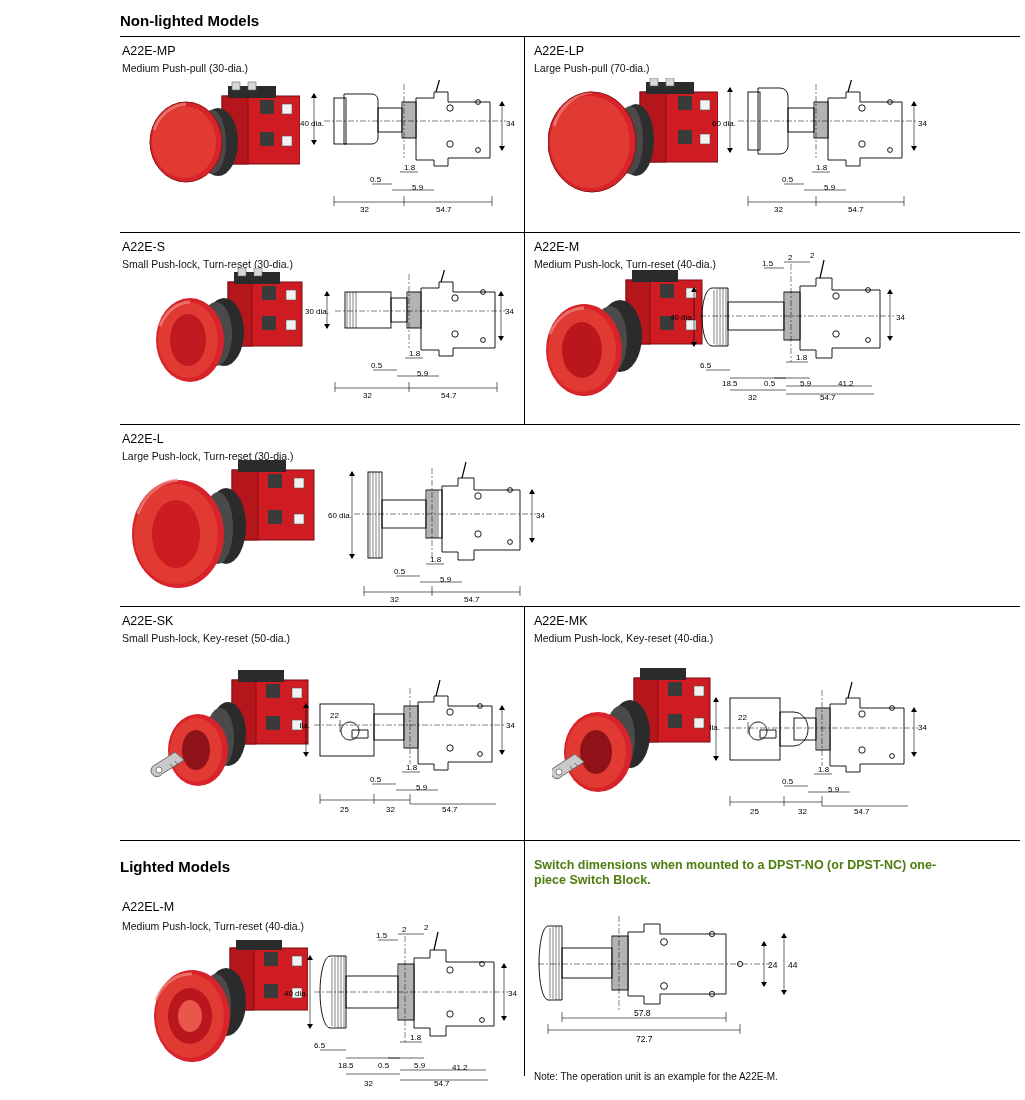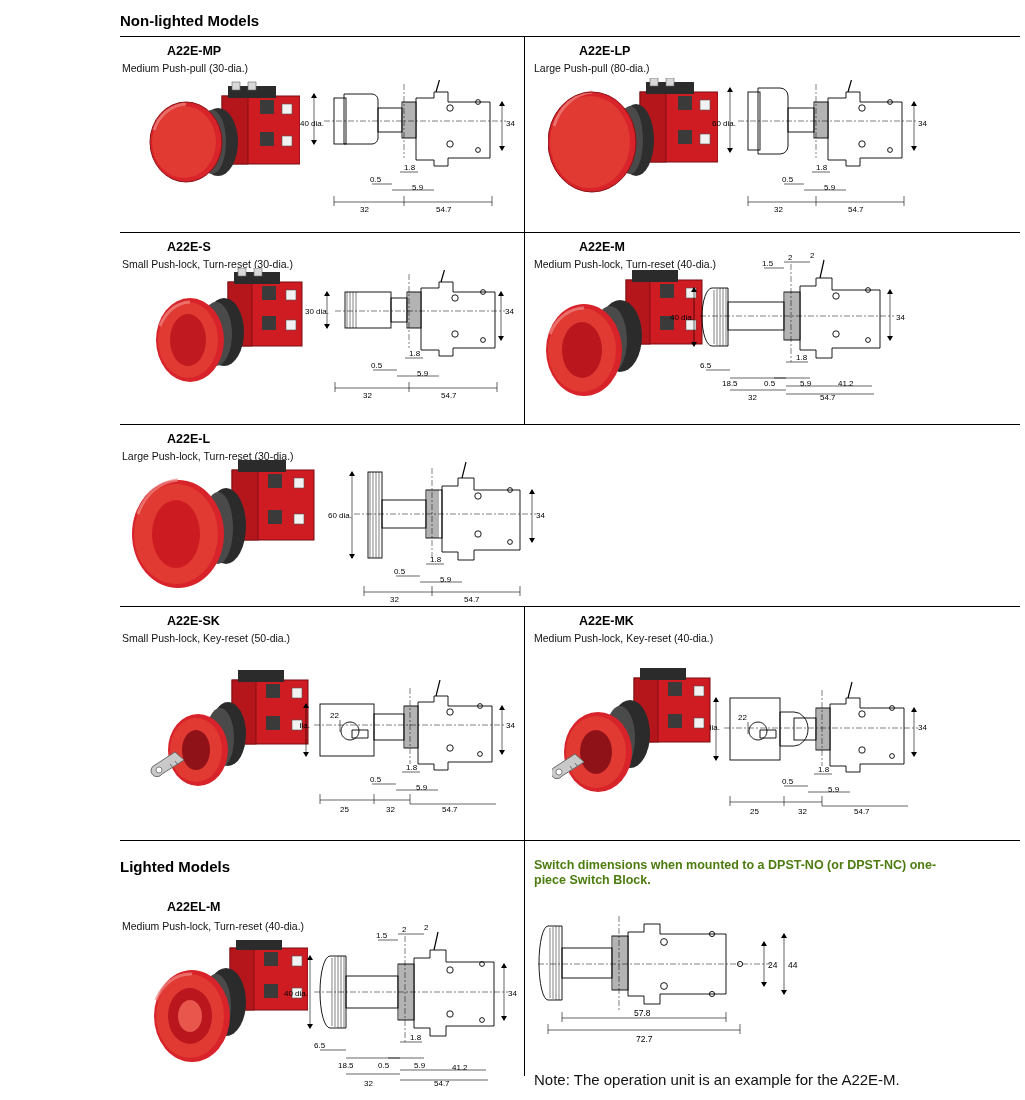--- a/index.html
+++ b/index.html
@@ -8,27 +8,27 @@
     font-family:"Liberation Sans", sans-serif;
     color:#1a1a1a;position:relative;overflow:hidden;
   }
   .page{position:absolute;left:0;top:8px;width:1025px;height:1100px;}
 
   
   .section-title{
     position:absolute;font-size:15px;font-weight:bold;color:#000;
   }
   .model-code{
-    position:absolute;font-size:12.5px;font-weight:bold;color:#000;margin-left:45px;
+    position:absolute;font-size:12.5px;font-weight:normal;color:#000;
   }
   .model-desc{
     position:absolute;font-size:10.5px;color:#111;font-weight:normal;
   }
   .note-text{
-    position:absolute;font-size:15px;color:#111;
+    position:absolute;font-size:10px;color:#111;
   }
   .bold-note{
     position:absolute;font-size:12.5px;font-weight:bold;color:#4d7c0f;line-height:15px;
   }
 
   
   .hrule{position:absolute;background:#000;height:1px;}
   .vrule{position:absolute;background:#000;width:1px;}
 
   
@@ -45,21 +45,21 @@
 <div class="page">
 
   <div class="section-title" style="left:120px;top:4px;">Non-lighted Models</div>
 
   <div class="hrule" style="left:120px;top:28px;width:900px;"></div>
 
   <div class="model-code" style="left:122px;top:36px;">A22E-MP</div>
   <div class="model-desc" style="left:122px;top:54px;">Medium Push-pull (30-dia.)</div>
 
   <div class="model-code" style="left:534px;top:36px;">A22E-LP</div>
-  <div class="model-desc" style="left:534px;top:54px;">Large Push-pull (80-dia.)</div>
+  <div class="model-desc" style="left:534px;top:54px;">Large Push-pull (70-dia.)</div>
 
   <div class="photo" style="left:140px;top:72px;">
     <svg width="160" height="130" viewBox="0 0 160 130">
       <g>
 
         <rect x="82" y="16" width="78" height="68" fill="#cf1b22" stroke="#7a0d12" stroke-width="1"></rect>
         <rect x="82" y="16" width="26" height="68" fill="#b5161c" stroke="#7a0d12" stroke-width="0.8"></rect>
         <rect x="120" y="20" width="14" height="14" fill="#3a3a3a"></rect>
         <rect x="120" y="52" width="14" height="14" fill="#3a3a3a"></rect>
         <rect x="142" y="24" width="10" height="10" fill="#f2f2f2" stroke="#555" stroke-width="0.6"></rect>

